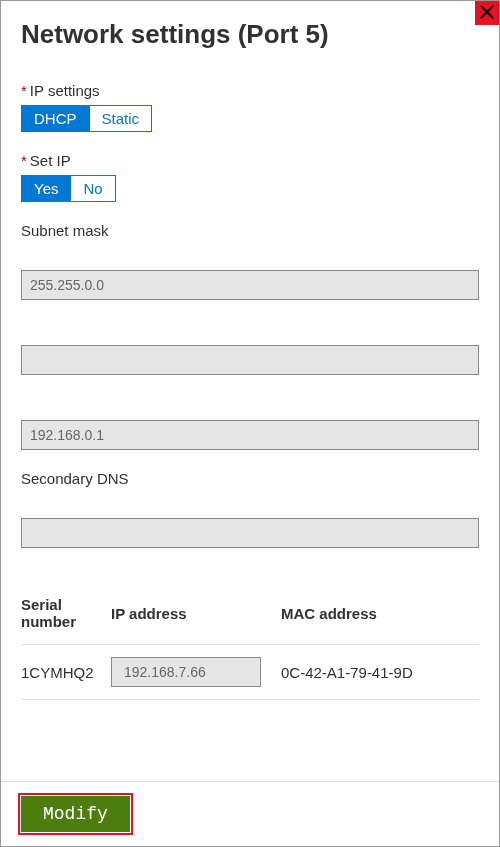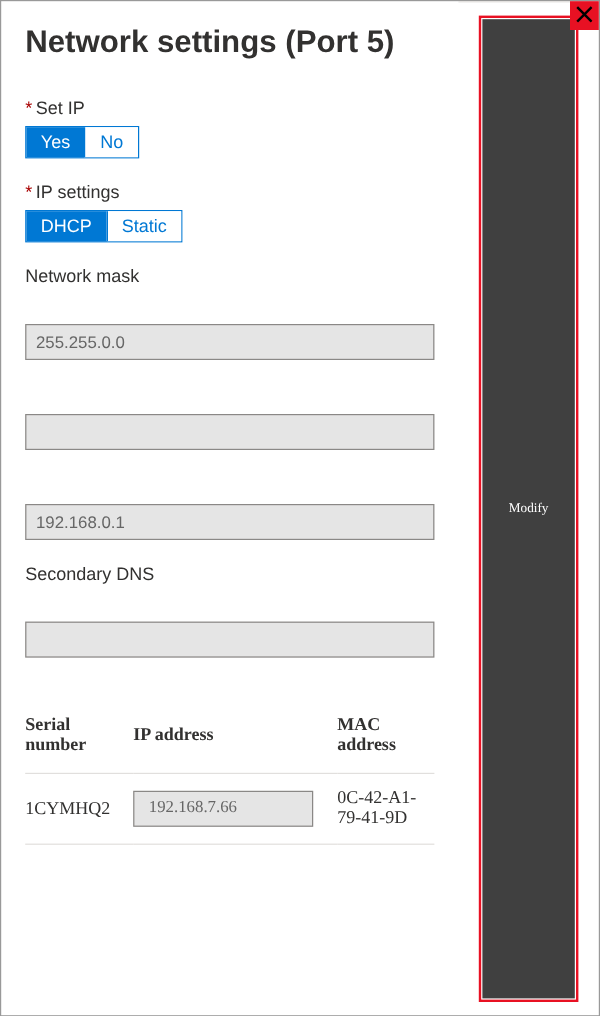--- a/index.html
+++ b/index.html
@@ -13,21 +13,21 @@
       color: #323130;
       background: #fff;
     }
     .panel {
       width: 500px;
       height: 847px;
       border: 1px solid #999;
       position: relative;
       background: #fff;
       display: flex;
-      flex-direction: row;
+      flex-direction: column;
     }
     .close-btn {
       position: absolute;
       top: 0;
       right: 0;
       width: 24px;
       height: 24px;
       background: #e81123;
       display: flex;
       align-items: center;
@@ -91,21 +91,20 @@
       background: #e5e5e5;
       color: #666;
       margin-top: 25px;
     }
     .table-section {
       margin-top: 40px;
     }
     .net-table {
       width: 100%;
       border-collapse: collapse;
-      font-family: Liberation Serif, serif;
     }
     .net-table th {
       text-align: left;
       font-weight: 700;
       font-size: 15px;
       padding: 8px 6px 14px 0;
       border-bottom: 1px solid #e1dfdd;
       vertical-align: middle;
     }
     .net-table td {
@@ -125,26 +124,26 @@
       border: 1px solid #8a8886;
       background: #e5e5e5;
       color: #666;
     }
     .footer {
       border-top: 1px solid #e1dfdd;
       padding: 14px 20px;
       display: flex;
     }
     .modify-btn {
-      background: #404040;
+      background: #4d7c0f;
       color: #fff;
       border: none;
       padding: 8px 22px;
-      font-size: 11px;
-      font-family: Liberation Serif, serif;
+      font-size: 18px;
+      font-family: Liberation Mono, monospace;
       cursor: pointer;
       outline: 2px solid #e81123;
       outline-offset: 1px;
     }
   </style>
 </head>
 <body>
 
 <div class="panel">
   <div class="close-btn">
@@ -153,40 +152,40 @@
           <path d="M1 1 L13 13 M13 1 L1 13" stroke="#000" stroke-width="2" fill="none"></path>
         </svg>
     </span>
   </div>
 
   <div class="content">
     <h1 class="page-title">Network settings (Port 5)</h1>
 
     <div class="field-group">
       <div class="field-label">
+        <span class="required-asterisk">*</span><span>IP settings</span>
+      </div>
+      <div class="toggle-group" style="width:fit-content;">
+        <button class="toggle-btn selected">DHCP</button>
+        <button class="toggle-btn">Static</button>
+      </div>
+    </div>
+
+    <div class="field-group">
+      <div class="field-label">
         <span class="required-asterisk">*</span><span>Set IP</span>
       </div>
       <div class="toggle-group" style="width:fit-content;">
         <button class="toggle-btn selected">Yes</button>
         <button class="toggle-btn">No</button>
       </div>
     </div>
 
     <div class="field-group">
-      <div class="field-label">
-        <span class="required-asterisk">*</span><span>IP settings</span>
-      </div>
-      <div class="toggle-group" style="width:fit-content;">
-        <button class="toggle-btn selected">DHCP</button>
-        <button class="toggle-btn">Static</button>
-      </div>
-    </div>
-
-    <div class="field-group">
-      <div class="field-label">Network mask</div>
+      <div class="field-label">Subnet mask</div>
       <input class="text-input" type="text" readonly="" value="255.255.0.0" style="">
     </div>
 
     <div class="field-group">
       <input class="text-input" type="text" readonly="" value="" style="">
     </div>
 
     <div class="field-group">
       <input class="text-input" type="text" readonly="" value="192.168.0.1" style="">
     </div>

